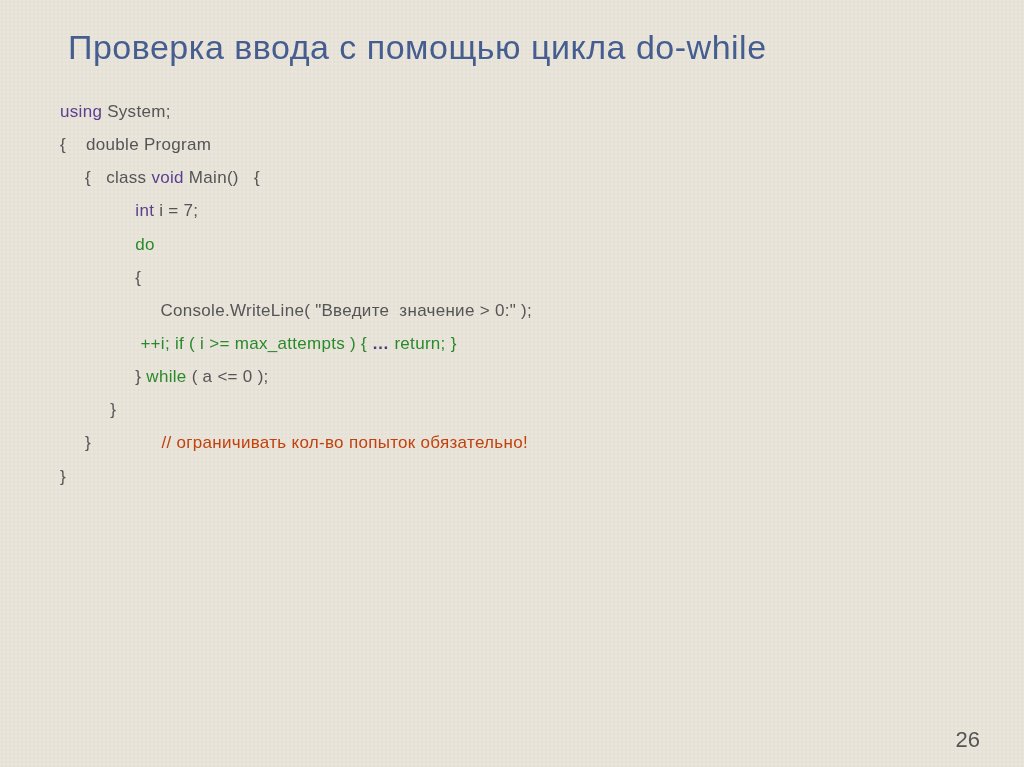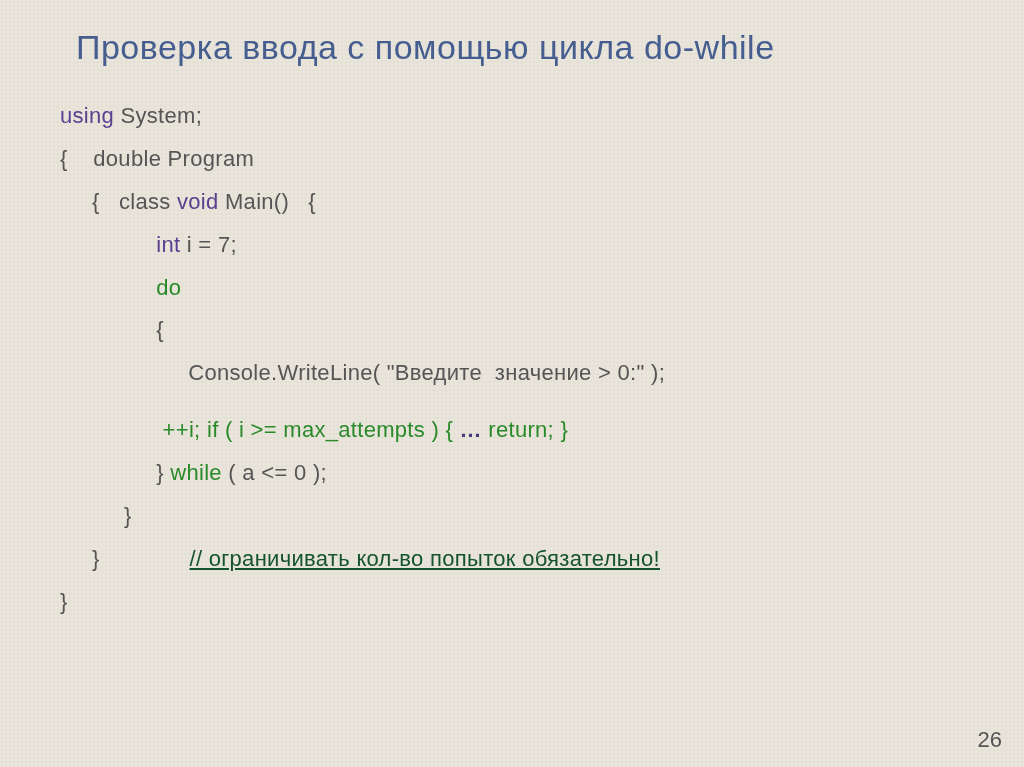--- a/index.html
+++ b/index.html
@@ -20,65 +20,64 @@
     color: #555;
     position: relative;
   }
   .slide {
     padding: 28px 60px 0 60px;
   }
   .title {
     color: #455d8f;
     font-size: 34px;
     font-weight: 400;
-    margin: 0 0 28px 16px;
+    margin: 0 0 28px 8px;
     letter-spacing: 0.5px;
   }
   .code {
-    font-size: 22px;
+    font-size: 17px;
     line-height: 1.95;
     letter-spacing: 0.3px;
   }
   .code .line {
     white-space: pre;
   }
   .kw-using, .kw-void, .kw-const, .kw-int, .kw-double, .kw-namespace {
     color: #5a3f8f;
   }
   .kw-do, .kw-while, .kw-if, .kw-return, .incr, .braces-g {
     color: #2a8a2a;
   }
   .comment {
-    color: #14532d;
-    text-decoration: underline;
+    color: #c2410c;
   }
   .dots { color: #473c7a; font-weight: bold; }
   .pagenum {
     position: absolute;
     bottom: 14px;
-    right: 22px;
+    right: 44px;
     font-size: 22px;
     color: #555;
   }
 </style>
 </head>
 <body>
 
 <div class="slide">
   <h1 class="title">Проверка ввода с помощью цикла do-while</h1>
 
   <div class="code">
     <div class="line"><span class="kw-using">using</span><span> System;</span></div>
     <div class="line"><span>{    </span><span>double</span><span> Program</span></div>
     <div class="line"><span>     {   </span><span>class</span><span> </span><span class="kw-void">void</span><span> Main()   {</span></div>
     <div class="line"><span>               </span><span class="kw-int">int</span><span> i = 7;</span></div>
     <div class="line"><span>               </span><span class="kw-do">do</span></div>
     <div class="line"><span>               {</span></div>
     <div class="line"><span>                    Console.WriteLine( "Введите  значение &gt; 0:" );</span></div>
-    <div class="line" style="margin-top:14px"><span>                </span><span class="incr">++i;</span><span> </span><span class="kw-if">if</span><span class="braces-g"> ( i &gt;= max_attempts ) { </span><span class="dots">…</span><span class="braces-g"> </span><span class="kw-return">return</span><span class="braces-g">; }</span></div>
+    <div class="line" style="margin-top:0"><span>                </span><span class="incr">++i;</span><span> </span><span class="kw-if">if</span><span class="braces-g"> ( i &gt;= max_attempts ) { </span><span class="dots">…</span><span class="braces-g"> </span><span class="kw-return">return</span><span class="braces-g">; }</span></div>
     <div class="line"><span>               } </span><span class="kw-while">while</span><span> ( a &lt;= 0 );</span></div>
     <div class="line"><span>          }</span></div>
     <div class="line"><span>     }              </span><span class="comment">// ограничивать кол-во попыток обязательно!</span></div>
     <div class="line"><span>}</span></div>
   </div>
 </div>
 
 <div class="pagenum">26</div>
 
 </body></html>

